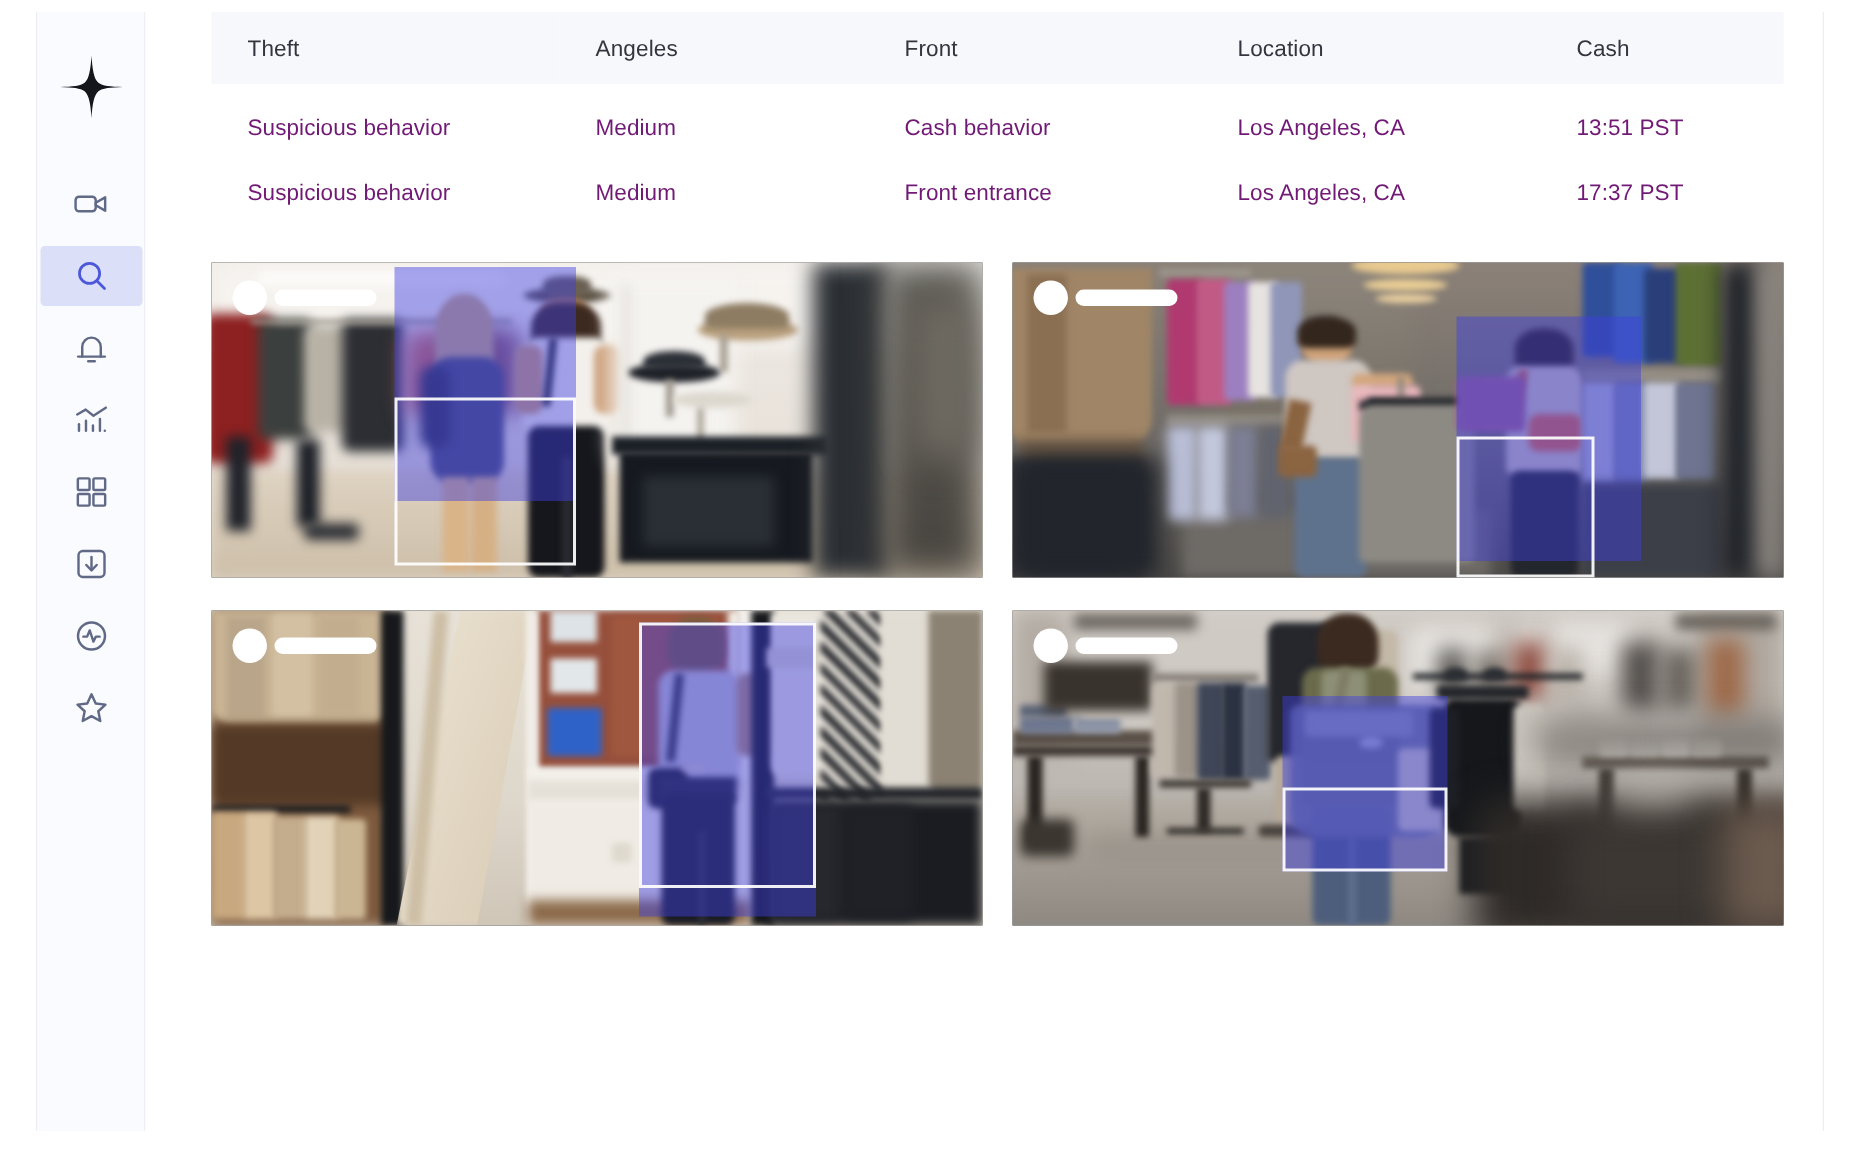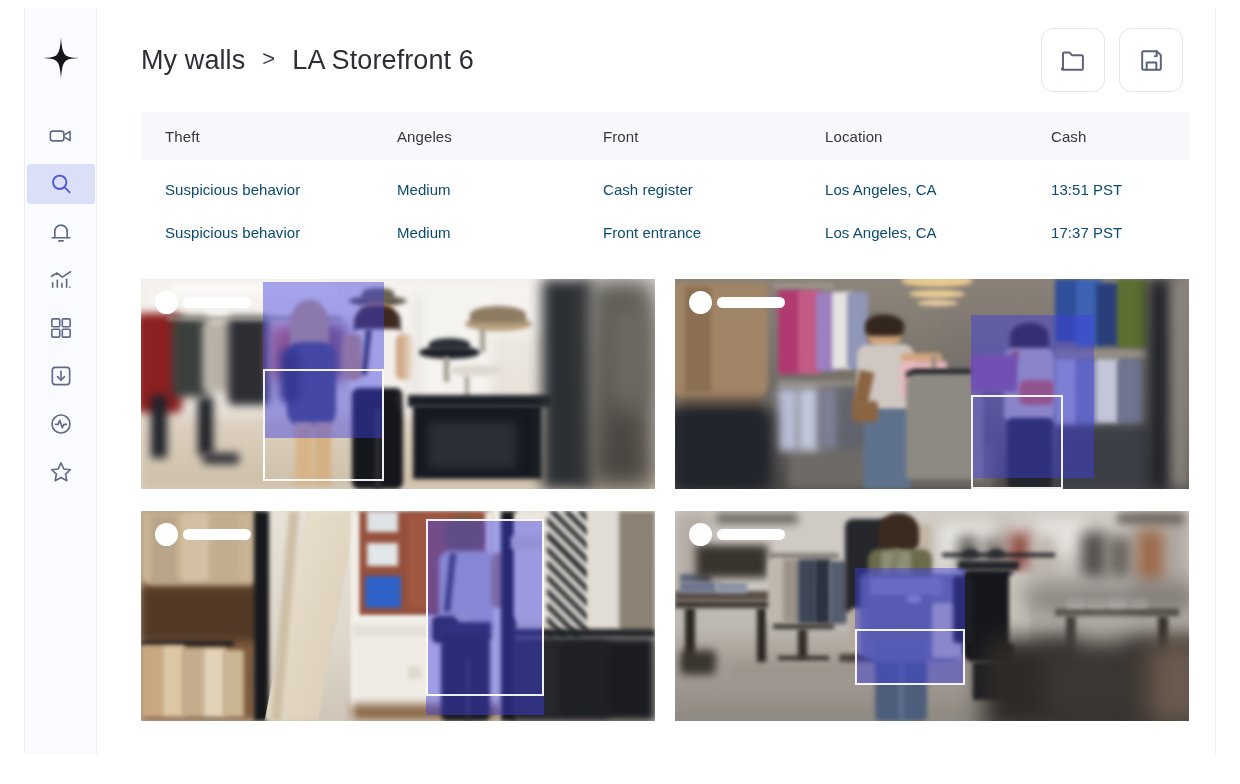--- a/index.html
+++ b/index.html
@@ -141,21 +141,21 @@
     text-align: left;
     font-size: 15px;
     font-weight: 400;
     color: #33363f;
     padding: 16px 0 15px 24px;
     letter-spacing: 0.1px;
   }
   .table tbody td {
     font-size: 15px;
     font-weight: 400;
-    color: #0c4a6e;
+    color: #701a75;
     padding: 13px 0 13px 24px;
     letter-spacing: 0.05px;
     background: #ffffff;
   }
   .table tbody tr:first-child td { padding-top: 21px; }
   .table tbody tr:last-child td  { padding-bottom: 22px; }
 
   .col-alert    { width: 232px; }
   .col-priority { width: 206px; }
   .col-camera   { width: 222px; }
@@ -317,45 +317,20 @@
         <svg width="26" height="26" viewBox="0 0 24 24" fill="none" stroke="currentColor" stroke-width="1.5" stroke-linecap="round" stroke-linejoin="round">
           <path d="M12 3.6 L14.6 9.2 L20.6 9.9 L16.2 14 L17.4 20 L12 17 L6.6 20 L7.8 14 L3.4 9.9 L9.4 9.2 Z"></path>
         </svg>
       </div>
 
     </div>
   </nav>
 
   <div class="main">
 
-    <header class="topbar">
-      <div class="breadcrumb">
-        <span class="crumb">My walls</span>
-        <span class="crumb-sep">&gt;</span>
-        <span class="crumb-current">LA Storefront 6</span>
-      </div>
-
-      <div class="topbar-spacer"></div>
-
-      <div class="topbar-actions">
-        <button class="icon-btn">
-          <svg width="29" height="29" viewBox="0 0 24 24" fill="none" stroke="currentColor" stroke-width="1.6" stroke-linejoin="round">
-            <path d="M3.3 18.6 V6.4 a1 1 0 0 1 1-1 h4.6 l1.9 2.3 h8 a1 1 0 0 1 1 1 v9.9 a1 1 0 0 1-1 1 h-15.5 a1 1 0 0 1-1-1 Z"></path>
-          </svg>
-        </button>
-
-        <button class="icon-btn">
-          <svg width="29" height="29" viewBox="0 0 24 24" fill="none" stroke="currentColor" stroke-width="1.6" stroke-linejoin="round" stroke-linecap="round">
-            <path d="M4.3 5.4 a1.1 1.1 0 0 1 1.1-1.1 h11 l3.3 3.3 v11 a1.1 1.1 0 0 1-1.1 1.1 h-13.2 a1.1 1.1 0 0 1-1.1-1.1 Z"></path>
-            <path d="M8 19.7 V13.6 h8 v6.1"></path>
-            <path d="M16.3 4.3 v4.1 h-1.6"></path>
-          </svg>
-        </button>
-      </div>
-    </header>
 
     <div class="table-wrap">
       <table class="table">
         <colgroup>
           <col class="col-alert">
             <col class="col-priority">
             <col class="col-camera">
             <col class="col-location">
             <col class="col-time">
         </colgroup>
@@ -365,21 +340,21 @@
             <th>Angeles</th>
             <th>Front</th>
             <th>Location</th>
             <th>Cash</th>
           </tr>
         </thead>
         <tbody>
           <tr>
             <td>Suspicious behavior</td>
             <td>Medium</td>
-            <td>Cash register</td>
+            <td>Cash behavior</td>
             <td>Los Angeles, CA</td>
             <td>13:51 PST</td>
           </tr>
           <tr>
             <td>Suspicious behavior</td>
             <td>Medium</td>
             <td>Front entrance</td>
             <td>Los Angeles, CA</td>
             <td>17:37 PST</td>
           </tr>

